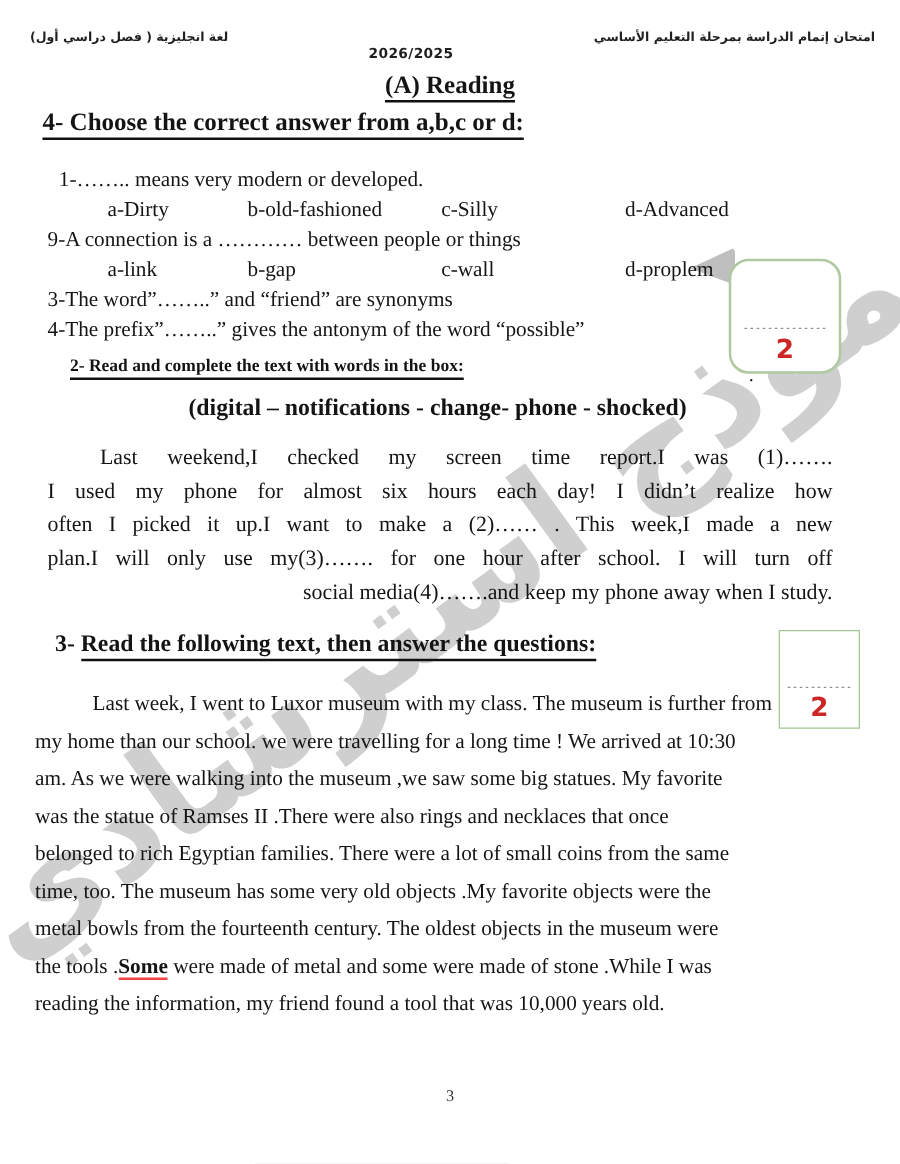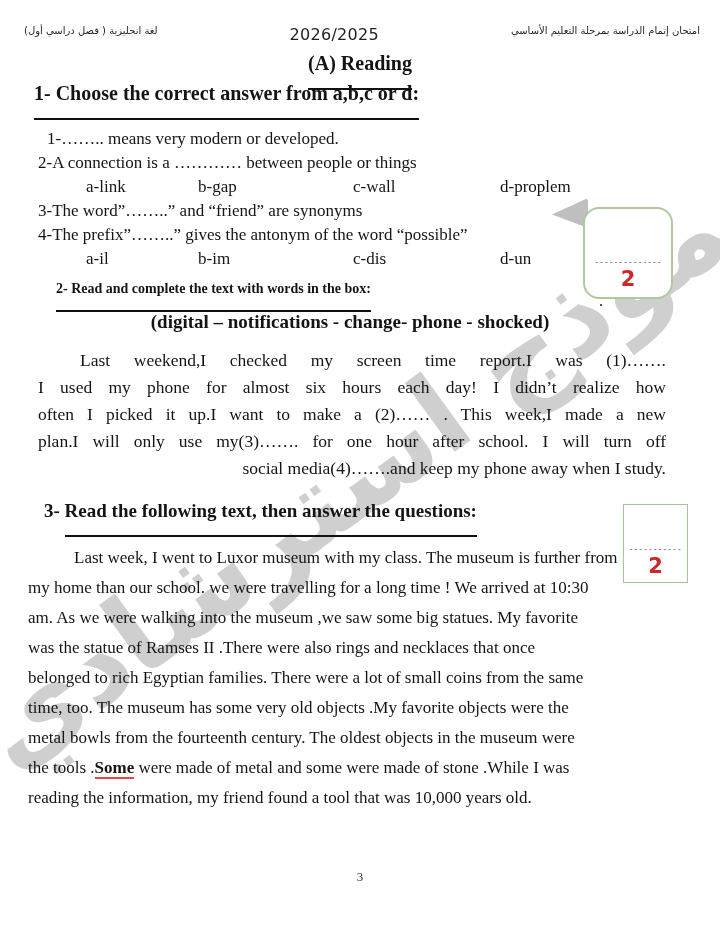--- a/index.html
+++ b/index.html
@@ -8,26 +8,26 @@
   
   .wm{position:absolute;top:400px;left:-100px;width:940px;transform:rotate(-36deg);
       font-family:"DejaVu Sans",sans-serif;font-weight:bold;font-size:112px;color:#8f8f8f;
       opacity:.42;text-align:center;white-space:nowrap;z-index:0;direction:rtl;}
   .wm-blob{position:absolute;left:552px;top:198px;width:36px;height:30px;background:#b4b4b4;
       opacity:.85;clip-path:polygon(100% 0,100% 100%,0 55%);border-radius:4px;z-index:1;}
   .content{position:relative;z-index:1;}
   
   .hdr{display:flex;justify-content:space-between;align-items:flex-start;
        padding:25px 20px 0 24px;font-family:"DejaVu Sans",sans-serif;
-       font-size:10px;font-weight:normal;color:#1f1f1f;}
+       font-size:10px;font-weight:bold;color:#1f1f1f;}
   .hdr .ar{direction:rtl;}
-  .hdr .year{font-size:16px;letter-spacing:.3px;}
+  .hdr .year{font-size:11px;letter-spacing:.3px;margin-top:11px;}
   
   .title{text-align:center;margin-top:8px;font-size:20px;font-weight:bold;}
-  .u{border-bottom:2.5px solid #111;padding-bottom:14px;}
+  .u{border-bottom:2.5px solid #111;padding-bottom:1px;}
   .h1{margin:7px 0 0 34px;font-size:20px;font-weight:bold;}
   
   .qwrap{margin:11px 0 0 38px;font-size:17px;line-height:24px;}
   .stem.first{padding-left:9px;margin-top:22px;}
   .opts{display:flex;padding-left:48px;}
   .o1{width:112px;}.o2{width:155px;}.o3{width:147px;}.o4{flex:1;}
   
   .h2{margin:10px 0 0 56px;font-size:14px;font-weight:bold;}
   .wordbox{text-align:center;margin:14px 60px 0 40px;font-size:19px;font-weight:bold;}
   .para{margin:14px 54px 0 38px;font-size:17.5px;line-height:27px;}
@@ -69,40 +69,40 @@
       <span class="ar">لغة انجليزية ( فصل دراسي أول)</span>
       <span class="year">2026/2025</span>
       <span class="ar">امتحان إتمام الدراسة بمرحلة التعليم الأساسي</span>
     </div>
 
     <div class="title">
       <span class="u">(A) Reading</span>
     </div>
 
     <div class="h1">
-      <span class="u">1- Choose the correct answer from a,b,c or d:</span>
+      <span class="u">4- Choose the correct answer from a,b,c or d:</span>
     </div>
 
     <div class="qwrap">
       <div class="stem first">1-…….. means very modern or developed.</div>
-      <div class="stem">2-A connection is a ………… between people or things</div>
+      <div class="opts">
+        <span class="o1">a-Dirty</span>
+        <span class="o2">b-old-fashioned</span>
+        <span class="o3">c-Silly</span>
+        <span class="o4">d-Advanced</span>
+      </div>
+      <div class="stem">9-A connection is a ………… between people or things</div>
       <div class="opts">
         <span class="o1">a-link</span>
         <span class="o2">b-gap</span>
         <span class="o3">c-wall</span>
         <span class="o4">d-proplem</span>
       </div>
       <div class="stem">3-The word”……..” and “friend” are synonyms</div>
       <div class="stem">4-The prefix”……..” gives the antonym of the word “possible”</div>
-      <div class="opts">
-        <span class="o1">a-il</span>
-        <span class="o2">b-im</span>
-        <span class="o3">c-dis</span>
-        <span class="o4">d-un</span>
-      </div>
     </div>
 
     <div class="h2">
       <span class="u">2- Read and complete the text with words in the box:</span>
     </div>
 
     <div class="wordbox">(digital – notifications - change- phone - shocked)</div>
 
     <div class="para">
       <div class="jline indent">Last weekend,I checked my screen time report.I was (1)…….</div>

